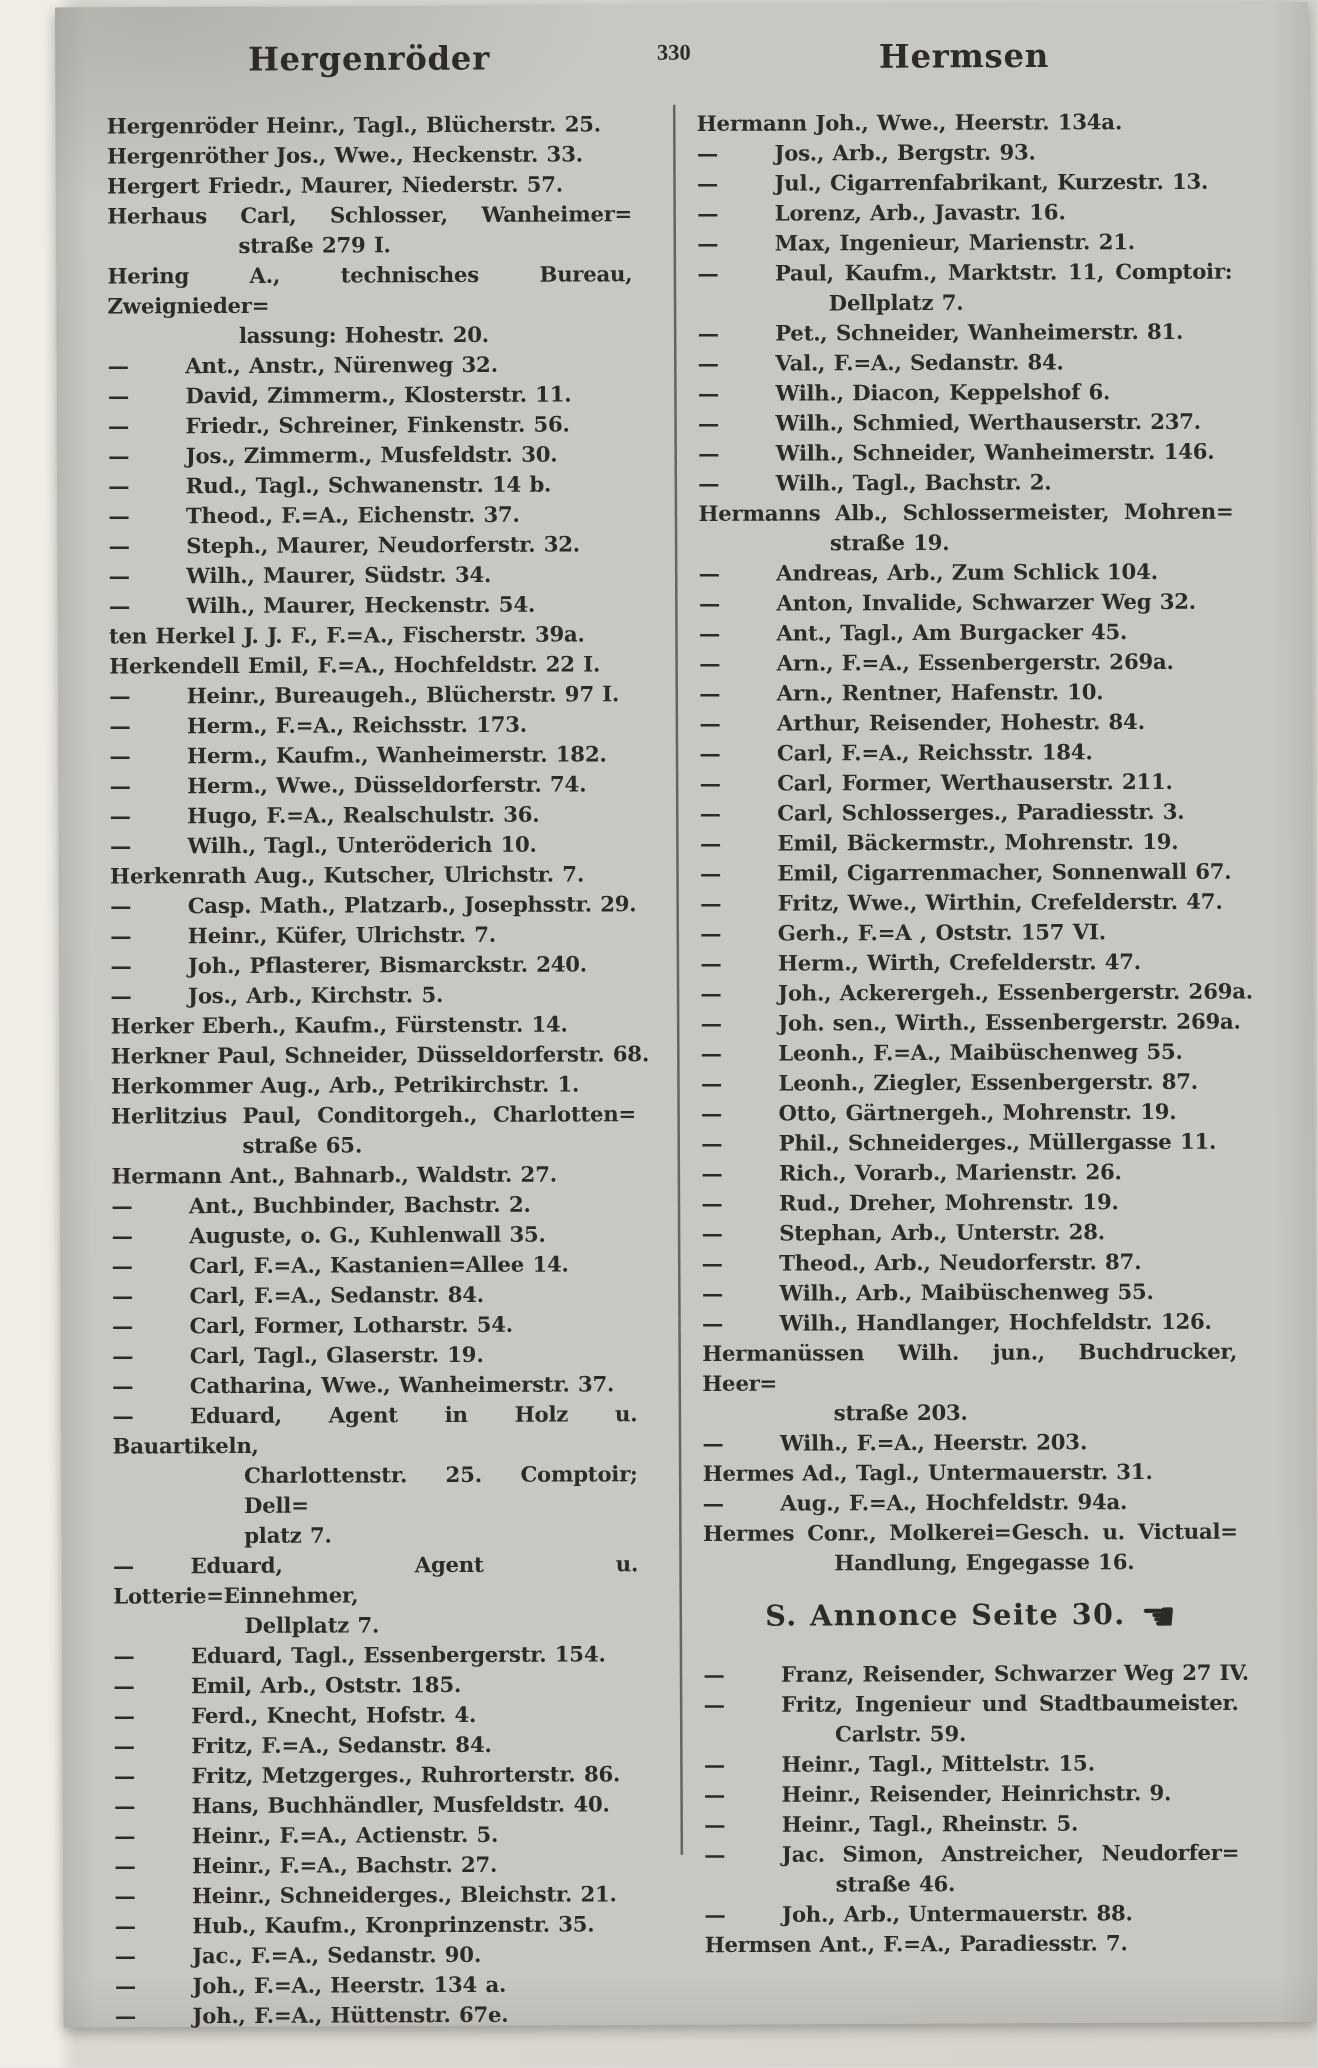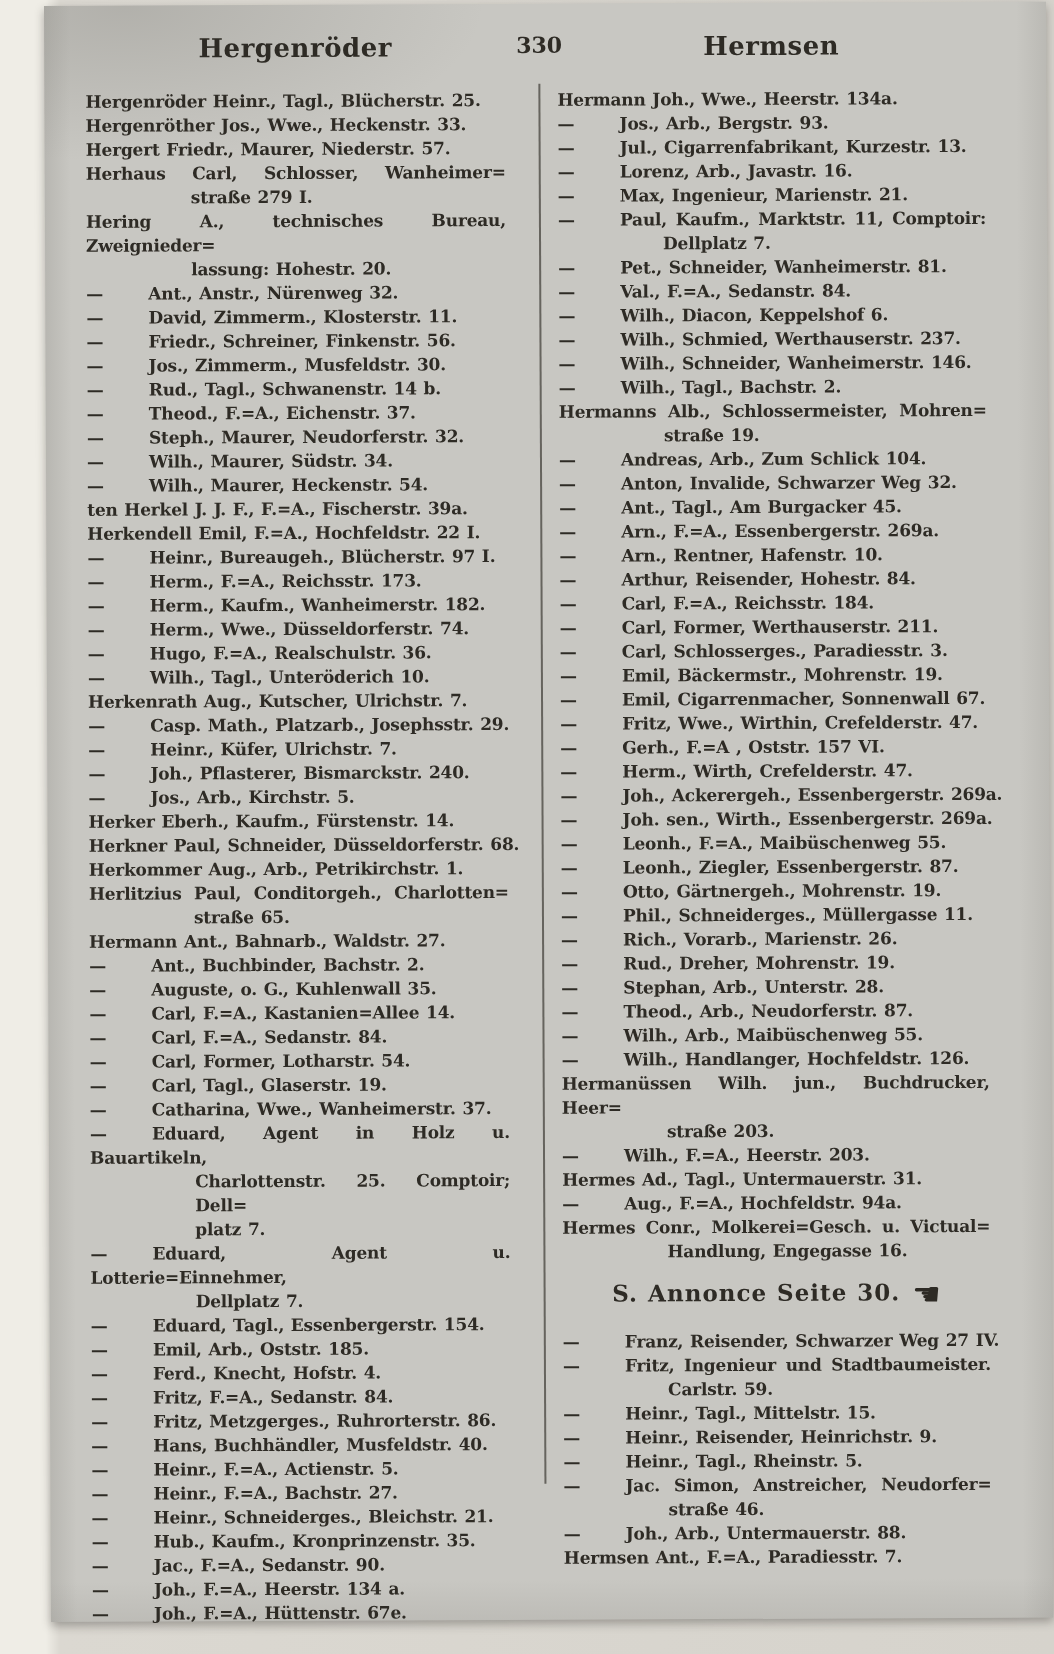--- a/index.html
+++ b/index.html
@@ -15,21 +15,21 @@
       linear-gradient(90deg, rgba(110,108,102,.18) 0px, rgba(110,108,102,0) 26px),
       linear-gradient(270deg, rgba(110,108,102,.15) 0px, rgba(110,108,102,0) 30px),
       linear-gradient(0deg, rgba(110,108,102,.12) 0px, rgba(110,108,102,0) 40px),
       #c8c7c2;
     transform:rotate(-0.25deg);transform-origin:top left;
     box-shadow:0 4px 10px rgba(40,38,34,.35);
     color:#2e2b25;
   }
   .hdr{position:absolute;top:28px;height:36px;font-weight:bold;}
   .hdr.title{font-size:26px;letter-spacing:.5px;text-align:center;}
-  .hdr.num{font-size:22px;text-align:center;}
+  .hdr.num{font-size:18px;text-align:center;font-family:Liberation Serif, serif;}
   .col{position:absolute;top:84px;font-size:17px;font-weight:bold;line-height:24px;
        letter-spacing:-0.2px;word-spacing:1px;}
   #col-left{left:41px;width:420px;}
   #col-right{left:513px;width:428px;}
   .divider{position:absolute;left:494px;top:80px;width:2px;height:1400px;
            background:#4e4b45;opacity:.8;}
   .entry{margin:0;}
   .line{white-space:nowrap;}
   .line.fill{white-space:normal;text-align:justify;text-align-last:justify;}
   .line.cont{padding-left:105px;}

